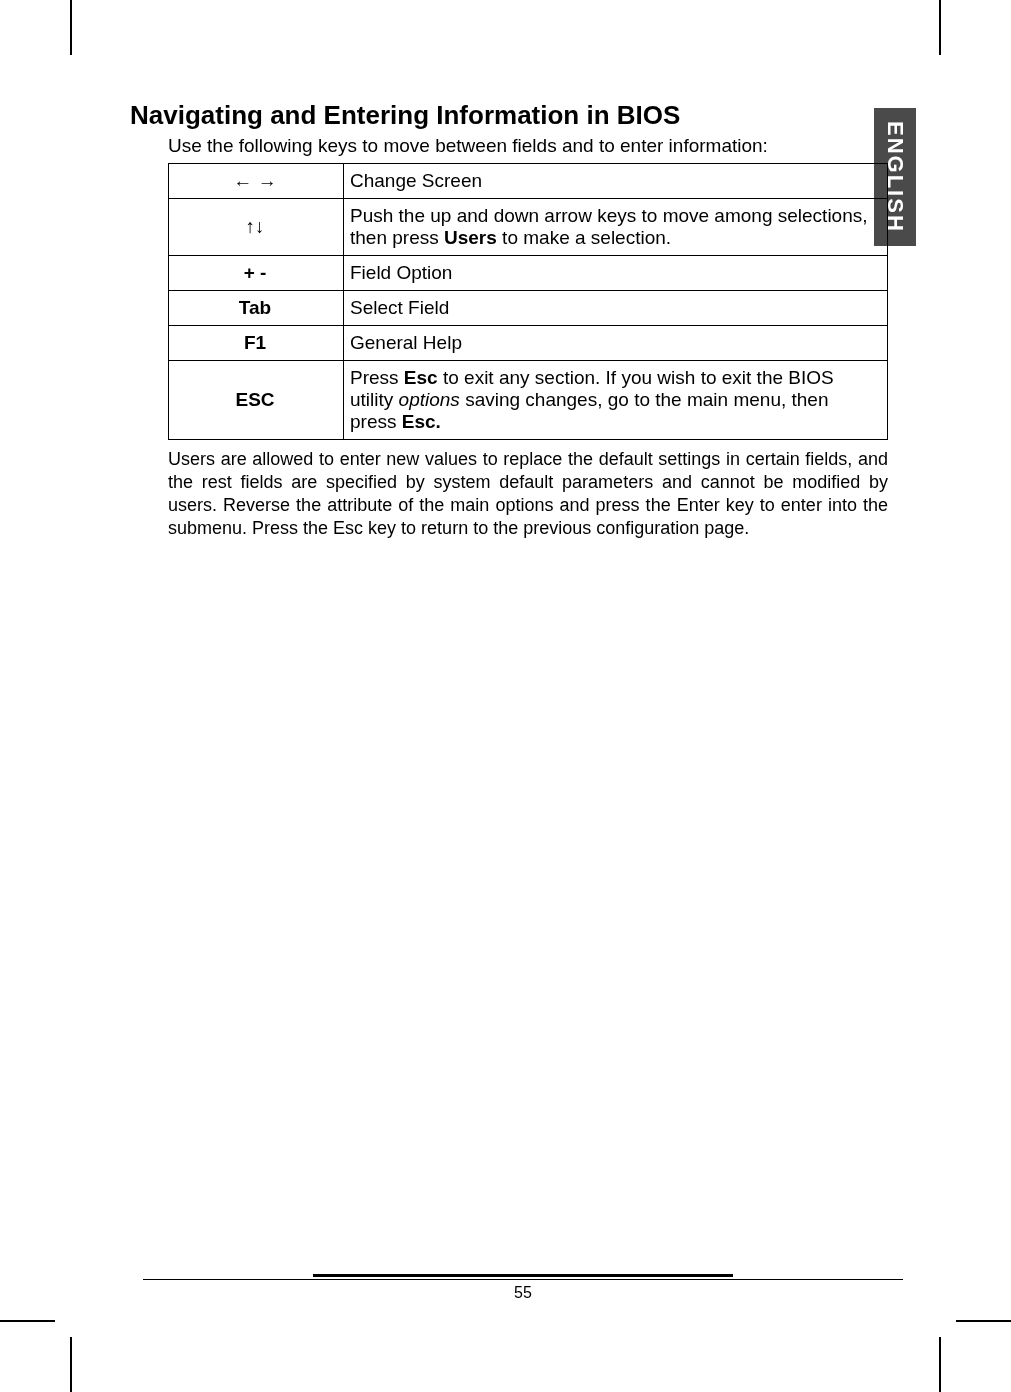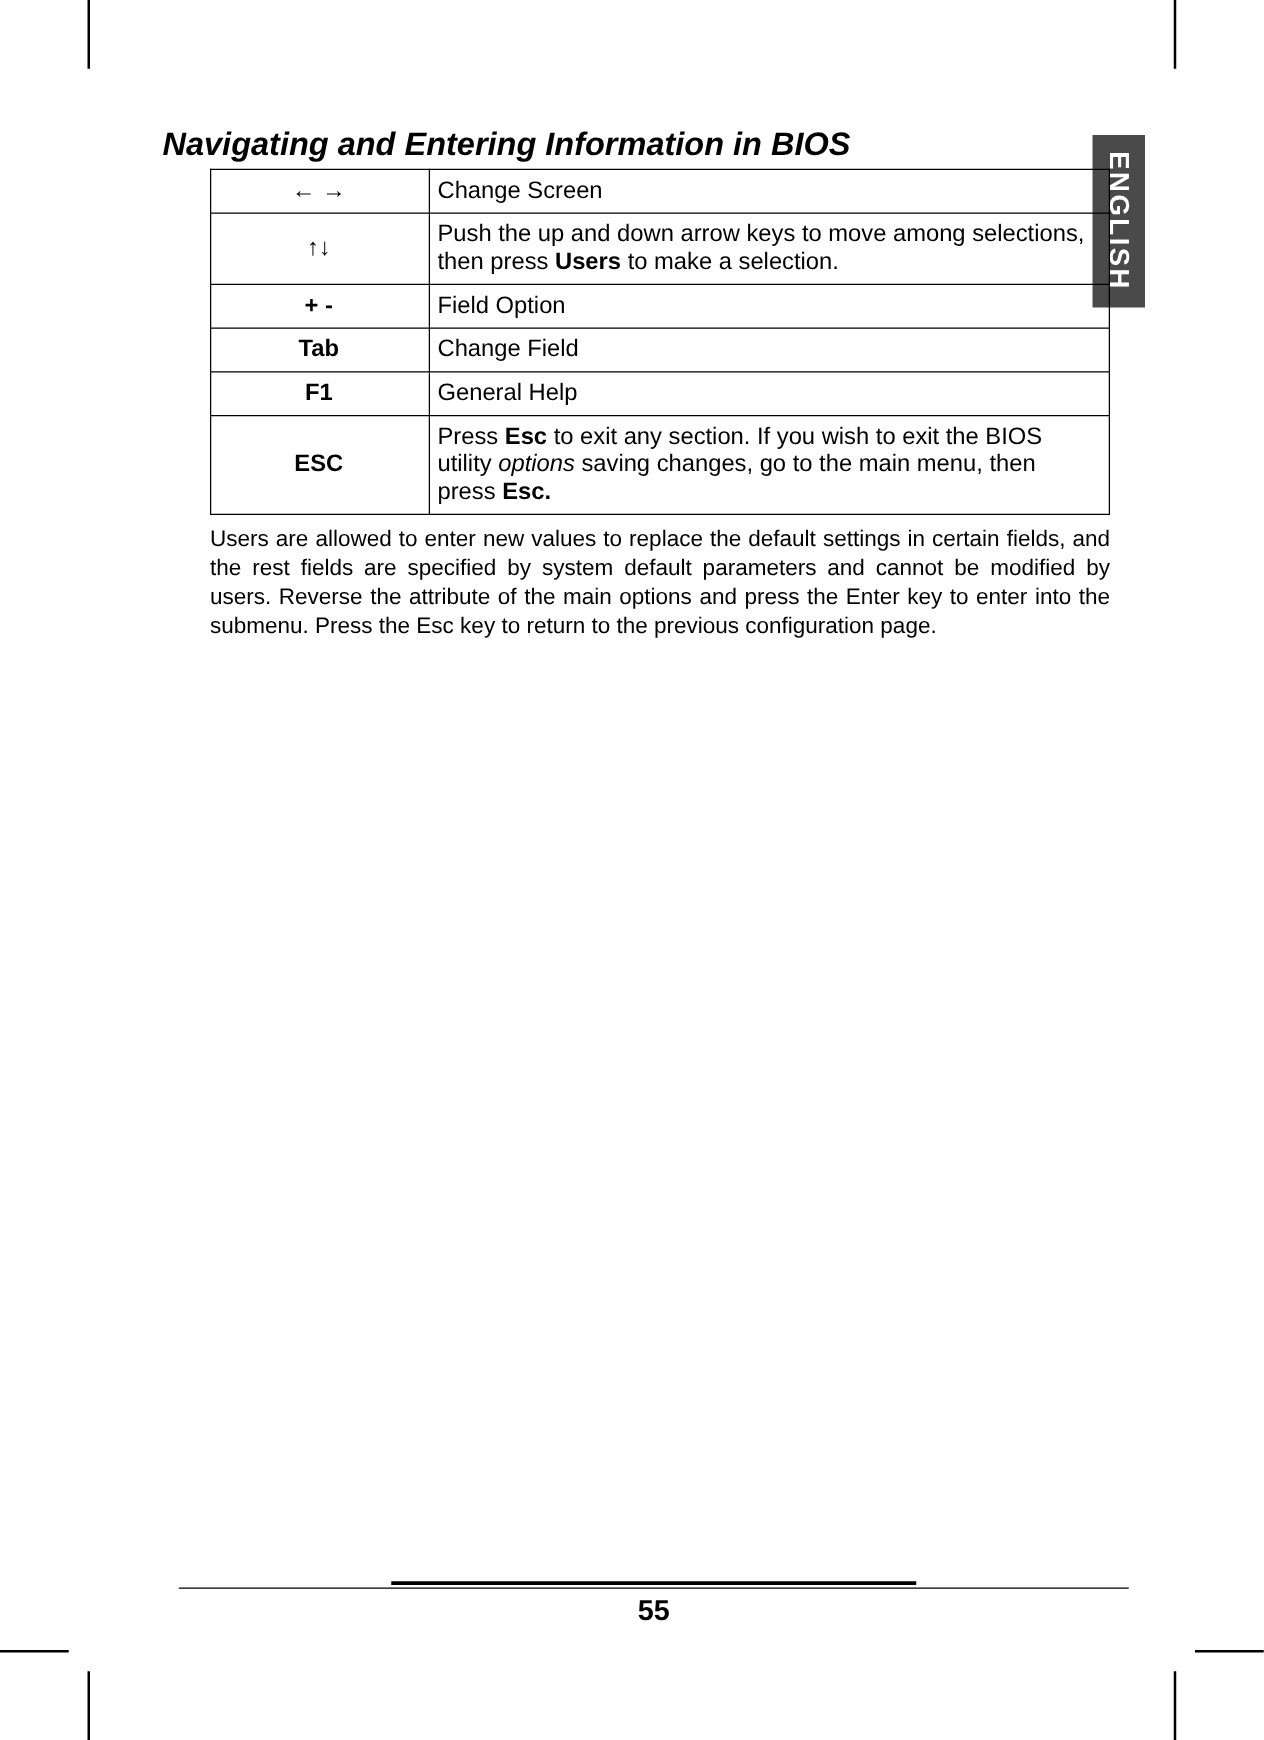--- a/index.html
+++ b/index.html
@@ -54,21 +54,20 @@
   }
   .side-tab span {
     writing-mode: vertical-rl;
     font-weight: bold;
     font-size: 22px;
     letter-spacing: 2px;
     font-family: Arial, sans-serif;
   }
 
   h2.section-title {
-    font-style: italic;
     font-weight: bold;
     font-size: 26px;
     margin: 22px 0 4px 0;
   }
   .intro {
     font-size: 19px;
     margin: 0 0 6px 38px;
   }
 
   table.keys {
@@ -109,22 +108,22 @@
     border-top: 3px solid #000;
     width: 420px;
     margin: 0 auto 2px auto;
   }
   .footer-rule-thin {
     border-top: 1px solid #000;
     width: 760px;
     margin: 0 auto;
   }
   .page-num {
-    font-weight: bold;
-    font-size: 23px;
+    font-weight: normal;
+    font-size: 16px;
     margin-top: 4px;
   }
 </style>
 </head>
 <body>
 
 <div class="crop-mark crop-tl-v"></div>
 <div class="crop-mark crop-tr-v"></div>
 <div class="crop-mark crop-bl-v"></div>
 <div class="crop-mark crop-br-v"></div>
@@ -133,38 +132,39 @@
 
 <div class="side-tab">
   <span>ENGLISH</span>
 </div>
 
 <div class="page">
 
 
   <h2 class="section-title">Navigating and Entering Information in BIOS</h2>
 
+  <p class="intro">Use the following keys to move between fields and to enter information:</p>
 
   <table class="keys">
     <tbody id="keys-body">
         <tr>
           <td class="kcol arrows">←  →</td>
           <td>Change Screen</td>
         </tr>
         <tr>
           <td class="kcol arrows">↑↓</td>
           <td>Push the up and down arrow keys to move among selections, then press <b>Users</b> to make a selection.</td>
         </tr>
         <tr>
           <td class="kcol">+  -</td>
           <td>Field Option</td>
         </tr>
         <tr>
           <td class="kcol">Tab</td>
-          <td>Change Field</td>
+          <td>Select Field</td>
         </tr>
         <tr>
           <td class="kcol">F1</td>
           <td>General Help</td>
         </tr>
         <tr>
           <td class="kcol">ESC</td>
           <td>Press <b>Esc</b> to exit any section. If you wish to exit the BIOS utility <i>options</i> saving changes, go to the main menu, then press <b>Esc.</b></td>
         </tr>
       </tbody>

